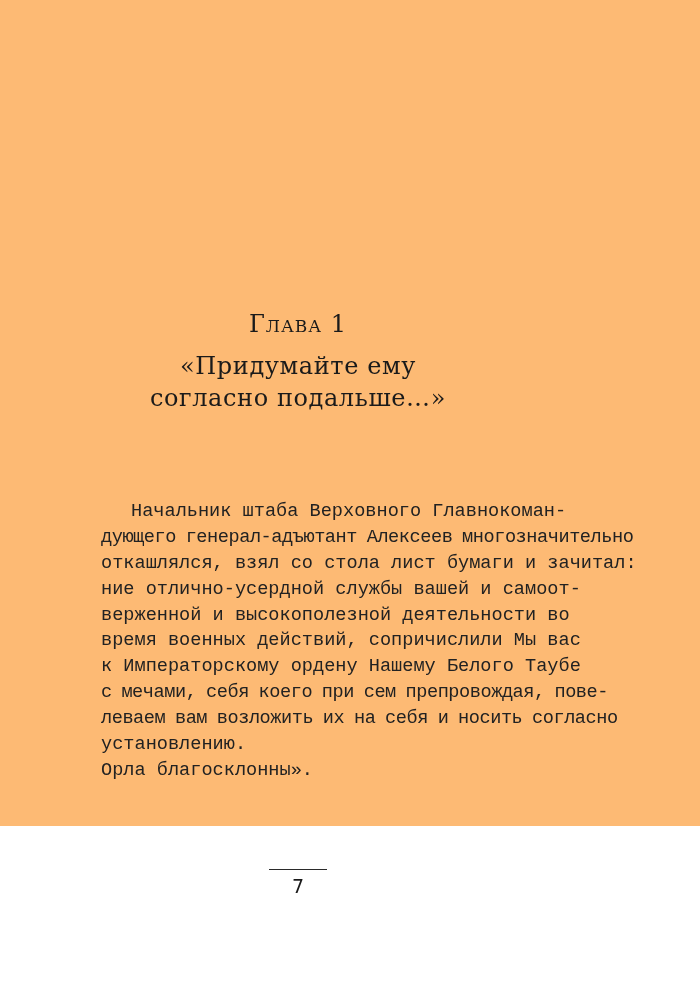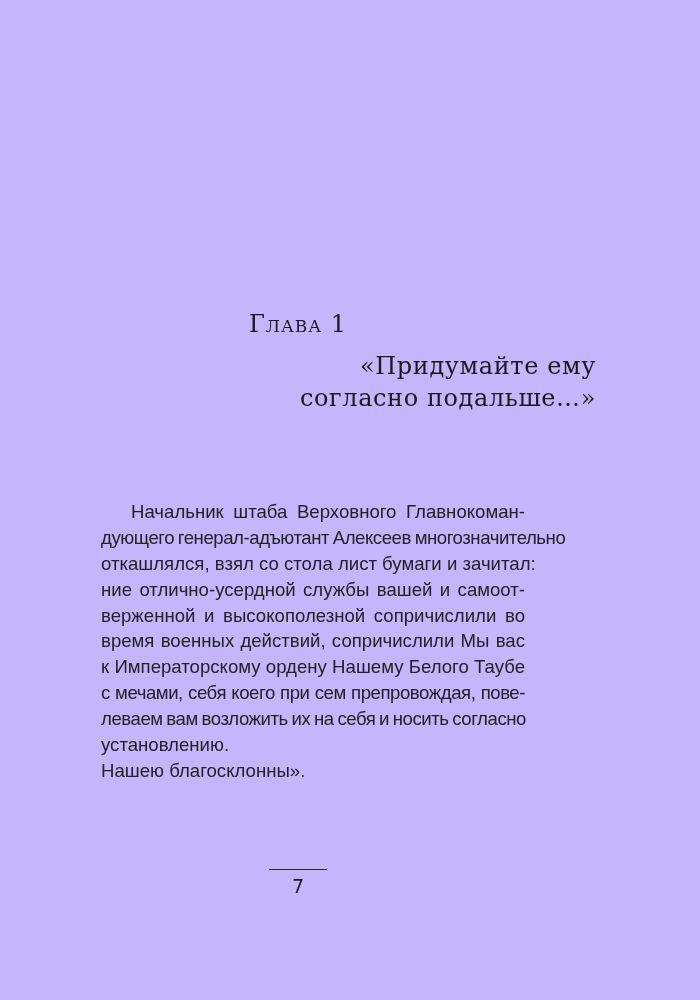--- a/index.html
+++ b/index.html
@@ -10,54 +10,54 @@
   body {
     width: 700px;
     height: 1000px;
     position: relative;
     overflow: hidden;
     color: #1c1c1c;
   }
   .page {
     position: absolute;
     left: 0; top: 0;
-    width: 700px; height: 1000px;
-    background: #c4b5fd;
+    width: 700px; height: 826px;
+    background: #fdba74;
   }
   .chapter-label {
     position: absolute;
     left: 0;
     width: 596px;
     top: 310px;
     text-align: center;
     font-family: "DejaVu Serif", "Liberation Serif", serif;
     font-size: 24px;
     font-variant: small-caps;
     letter-spacing: 1px;
     color: #1a1a1a;
   }
   .chapter-title {
     position: absolute;
     left: 0;
     width: 596px;
     top: 350px;
-    text-align: right;
+    text-align: center;
     font-family: "DejaVu Serif", "Liberation Serif", serif;
     font-size: 24px;
     line-height: 32px;
     letter-spacing: 0.6px;
     color: #1a1a1a;
   }
   .chapter-title span { display: block; }
   .body-text {
     position: absolute;
     left: 101px;
     top: 499px;
     width: 424px;
-    font-family: Liberation Sans, sans-serif;
+    font-family: Liberation Mono, monospace;
     font-size: 18.6px;
     line-height: 25.9px;
     color: #222222;
   }
   .line {
     display: block;
     white-space: nowrap;
     height: 25.9px;
   }
   .line.justify {
@@ -95,25 +95,25 @@
   <div class="chapter-title">
     <span>«Придумайте ему</span>
     <span>согласно подальше…»</span>
   </div>
 
   <div class="body-text">
     <span class="line justify indent">Начальник штаба Верховного Главнокоман-</span>
     <span class="line justify condensed">дующего генерал-адъютант Алексеев многозначительно</span>
     <span class="line">откашлялся, взял со стола лист бумаги и зачитал:</span>
     <span class="line justify">ние отлично-усердной службы вашей и самоот-</span>
-    <span class="line justify">верженной и высокополезной сопричислили во</span>
+    <span class="line justify">верженной и высокополезной деятельности во</span>
     <span class="line justify">время военных действий, сопричислили Мы вас</span>
     <span class="line justify">к Императорскому ордену Нашему Белого Таубе</span>
     <span class="line justify condensed">с мечами, себя коего при сем препровождая, пове-</span>
     <span class="line justify condensed">леваем вам возложить их на себя и носить согласно</span>
     <span class="line">установлению.</span>
-    <span class="line">Нашею благосклонны».</span>
+    <span class="line">Орла благосклонны».</span>
   </div>
 
   <div class="folio-rule"></div>
   <div class="folio">7</div>
 
 </div>
 
 </body></html>

